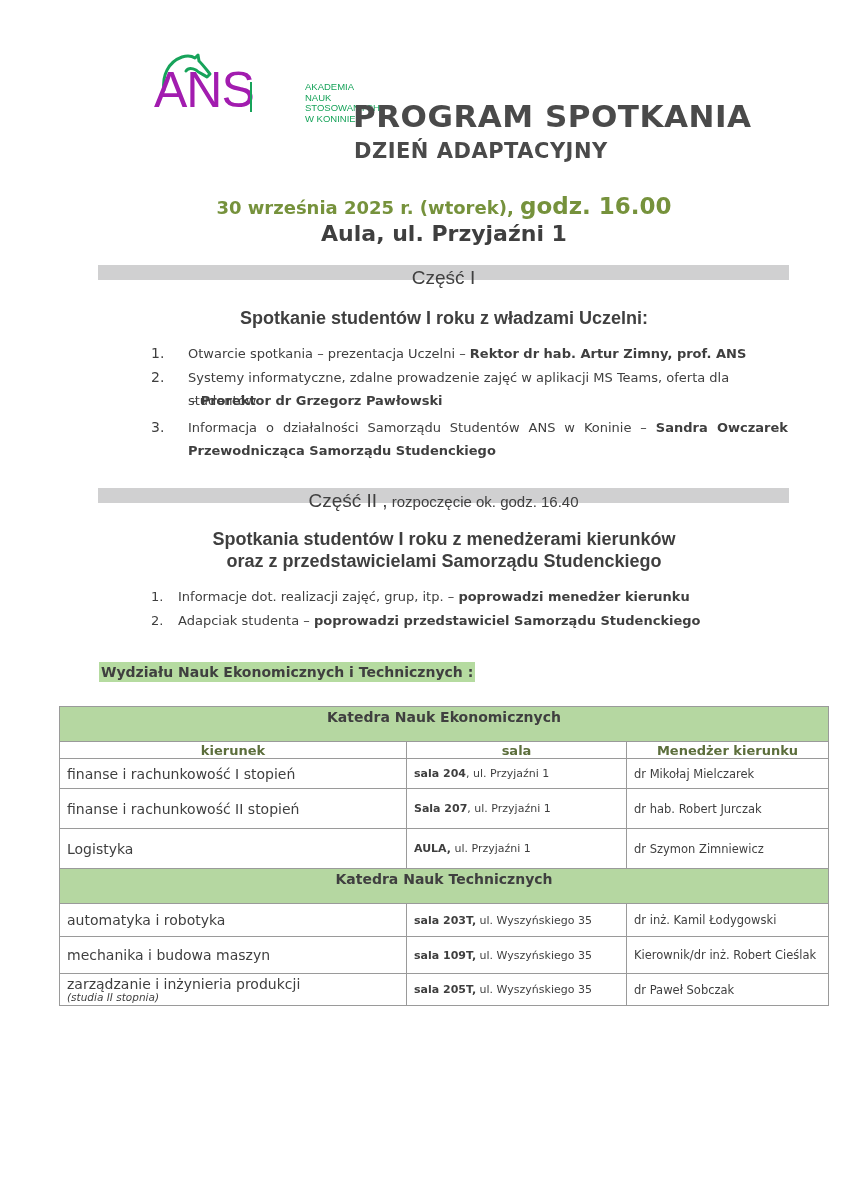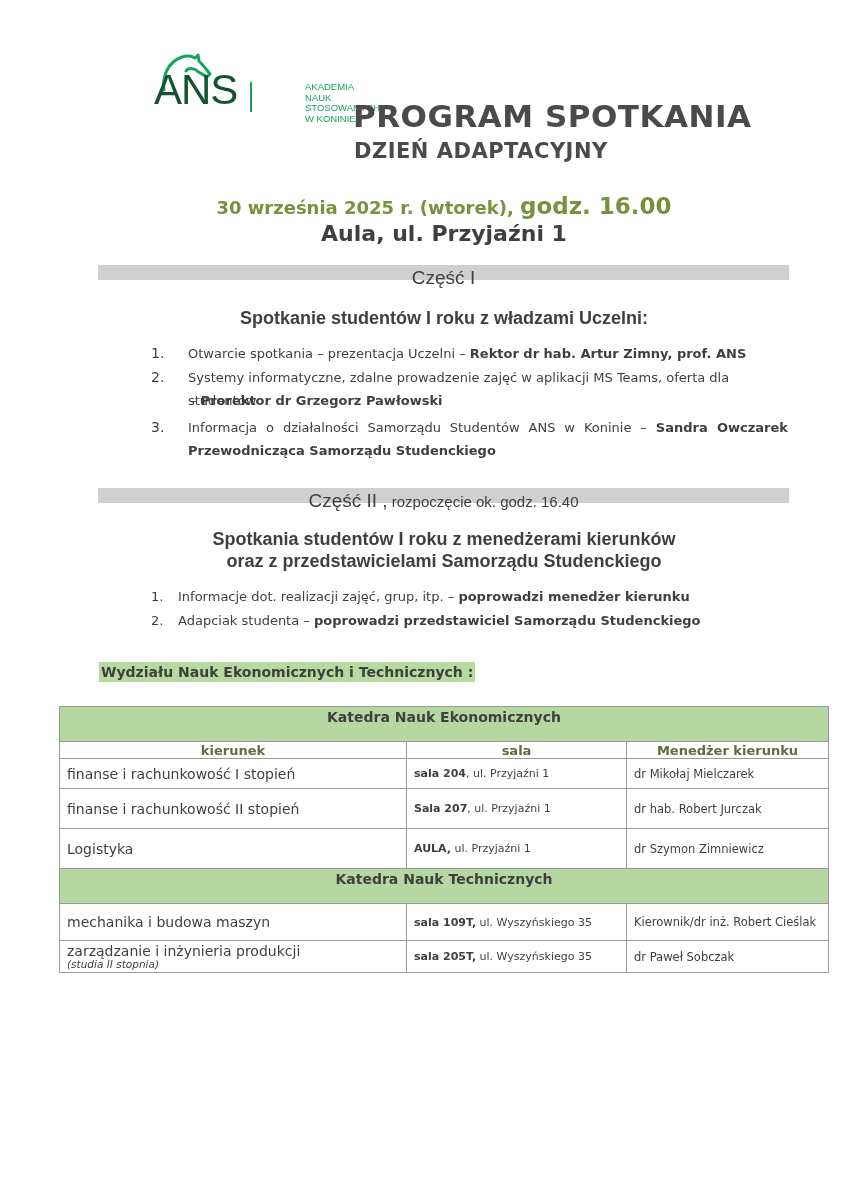--- a/index.html
+++ b/index.html
@@ -3,21 +3,21 @@
 <meta charset="utf-8">
 <style>
   html, body { margin: 0; padding: 0; background: #ffffff; }
   body { width: 848px; height: 1200px; position: relative; overflow: hidden;
          font-family: "DejaVu Sans", sans-serif; color: #3f3f3f; }
   .abs { position: absolute; }
 
   
   .logo { left: 154px; top: 52px; width: 190px; height: 66px; }
   .logo-ans { position: absolute; left: 0; top: 14px; font-family: "Liberation Sans", sans-serif;
-              font-size: 42px; color: #14532d; letter-spacing: -1px; line-height: 48px; font-weight: normal; }
+              font-size: 50px; color: #a21caf; letter-spacing: -1px; line-height: 48px; font-weight: normal; }
   .logo-sep { position: absolute; left: 96px; top: 30px; width: 2px; height: 30px; background: #17a35a; }
   .logo-text { position: absolute; left: 104px; top: 30px; font-family: "Liberation Sans", sans-serif;
                font-size: 9.5px; color: #17a35a; line-height: 10.5px; margin-left: 47px; }
   .logo-horse { position: absolute; left: 4px; top: 0; width: 60px; height: 40px; }
 
   .title { left: 353px; top: 98px; font-size: 31px; font-weight: bold; color: #4a4a4a; letter-spacing: 0.5px; }
   .subtitle { left: 354px; top: 139px; font-size: 21px; font-weight: bold; color: #4a4a4a; letter-spacing: 0.5px; }
 
   .dateline { left: 0; width: 888px; top: 193px; text-align: center; font-size: 18px; font-weight: bold; color: #76923c; }
   .dateline .big { font-size: 23px; }
@@ -150,20 +150,25 @@
     <td class="c3">dr hab. Robert Jurczak</td>
   </tr>
   <tr class="r3">
     <td class="c1">Logistyka</td>
     <td class="c2"><b>AULA,</b><span> ul. Przyjaźni 1</span></td>
     <td class="c3">dr Szymon Zimniewicz</td>
   </tr>
   <tr class="dept">
     <td colspan="3">Katedra Nauk Technicznych</td>
   </tr>
+  <tr class="r4">
+    <td class="c1">automatyka i robotyka</td>
+    <td class="c2"><b>sala 203T,</b><span> ul. Wyszyńskiego 35</span></td>
+    <td class="c3">dr inż. Kamil Łodygowski</td>
+  </tr>
   <tr class="r5">
     <td class="c1">mechanika i budowa maszyn</td>
     <td class="c2"><b>sala 109T,</b><span> ul. Wyszyńskiego 35</span></td>
     <td class="c3">Kierownik/dr inż. Robert Cieślak</td>
   </tr>
   <tr class="r6">
     <td class="c1">
       <span>zarządzanie i inżynieria produkcji</span>
       <span class="note">(studia II stopnia)</span>
     </td>

